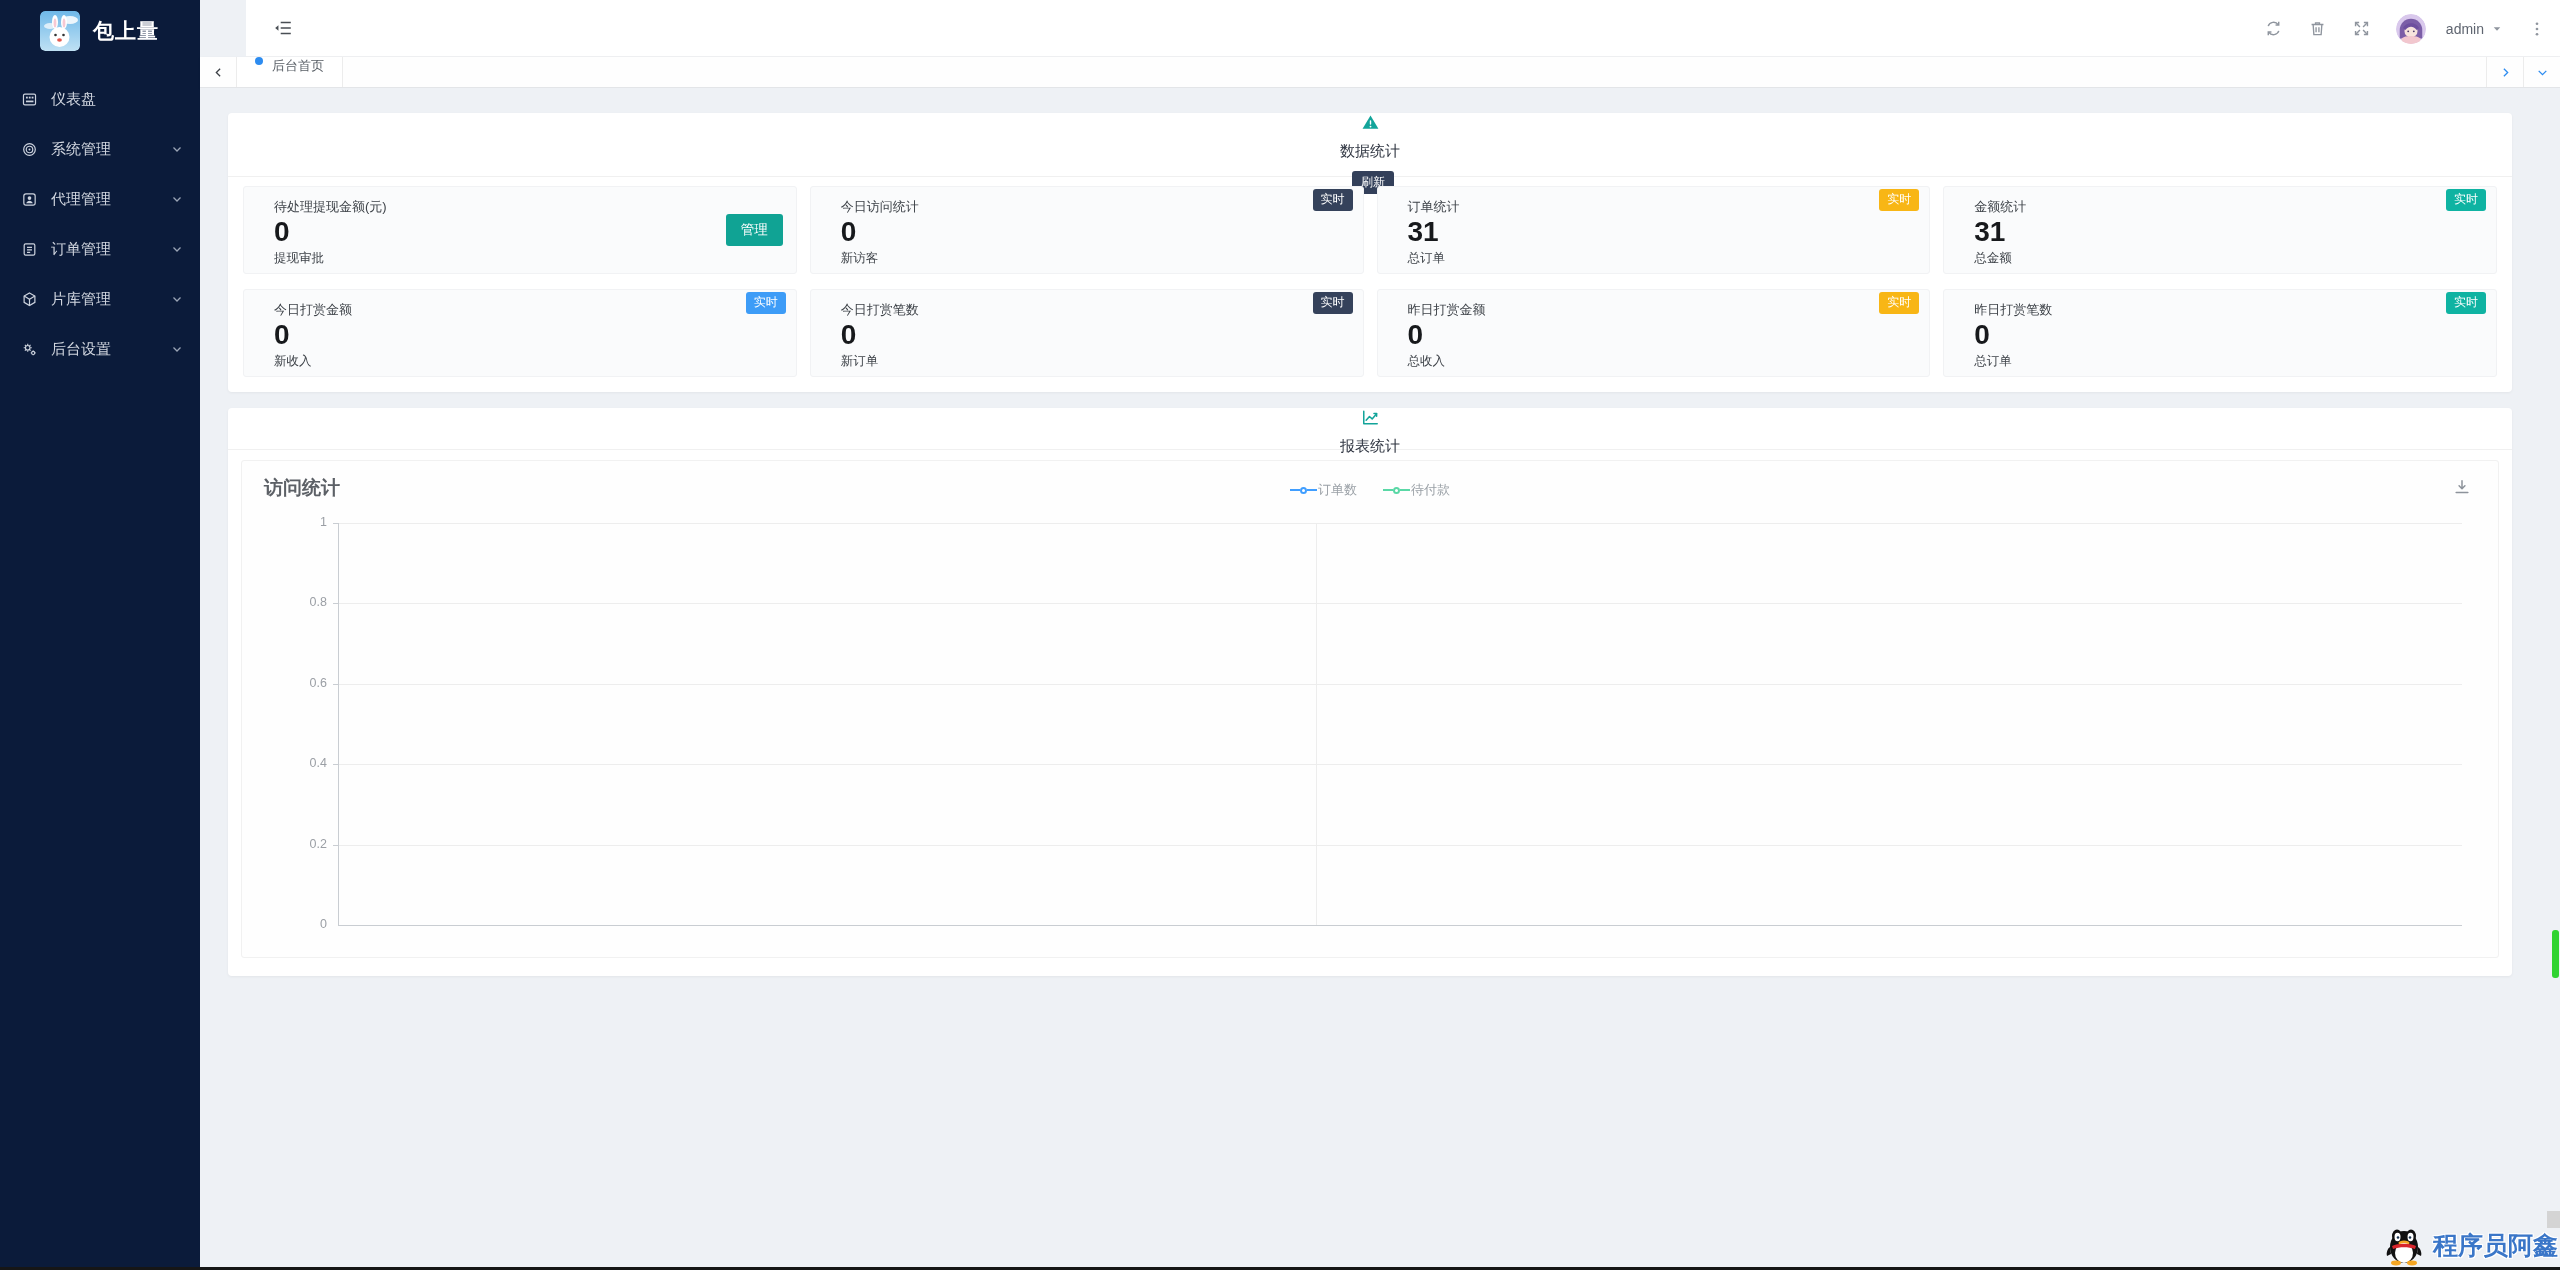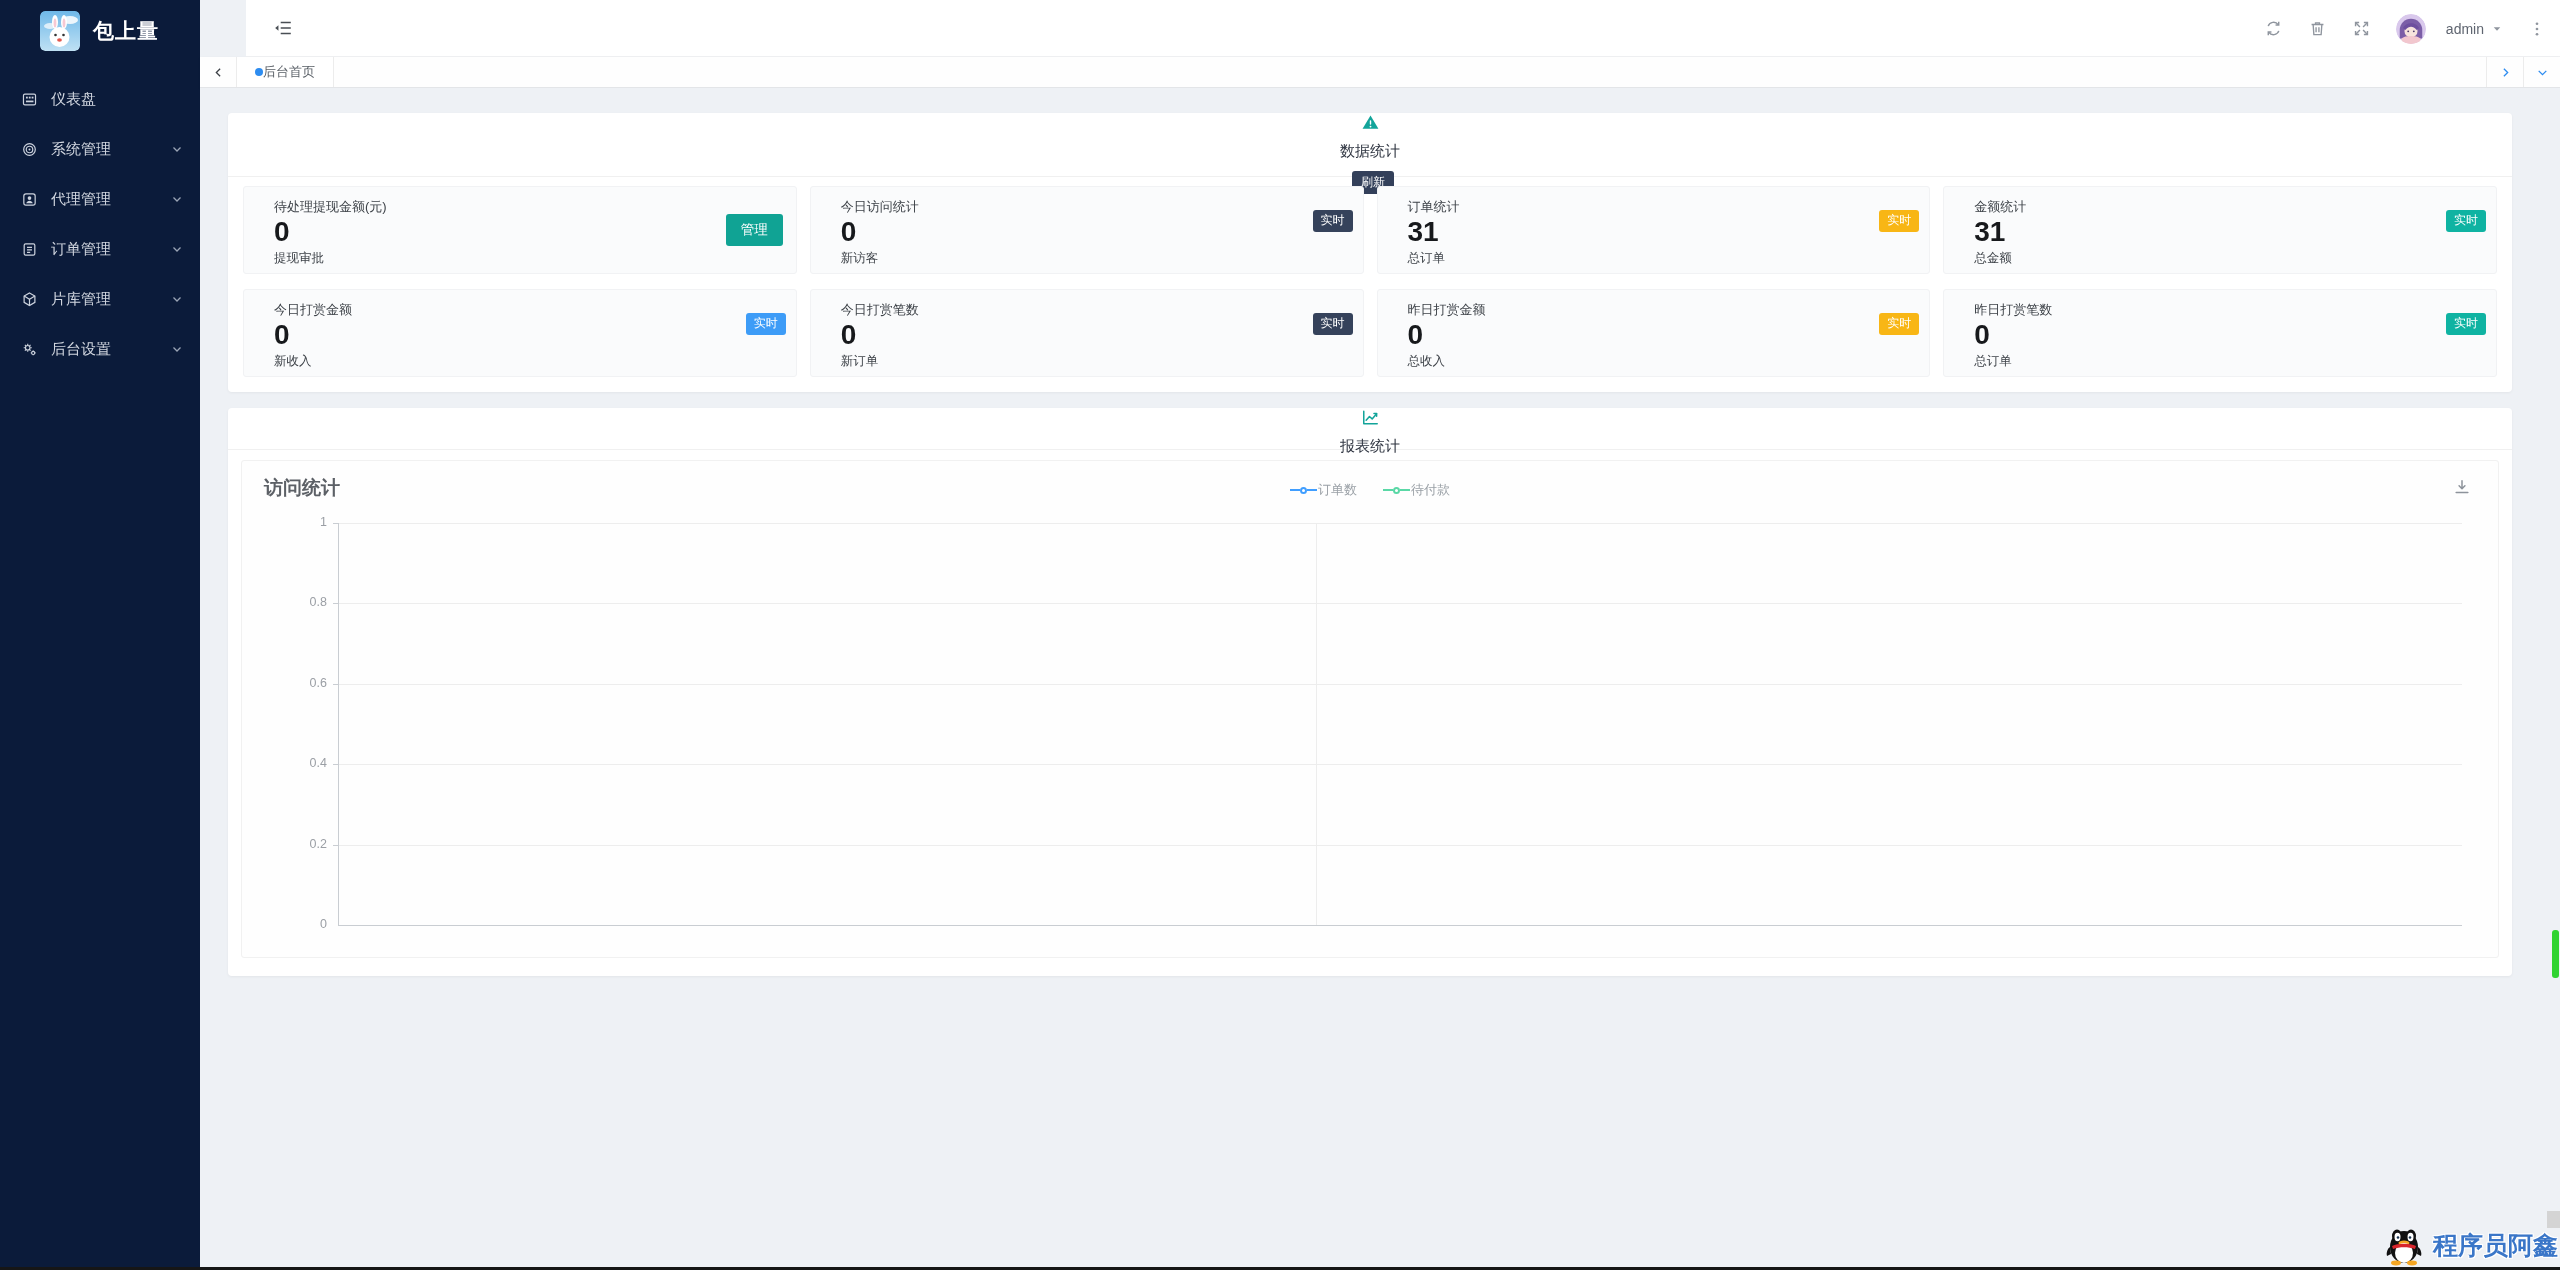--- a/index.html
+++ b/index.html
@@ -29,40 +29,40 @@
   .username { font-size:14px; color:#5f6570; }
   .caret { width:12px; height:12px; color:#8f959e; }
   .dots-icon { width:18px; height:18px; color:#8f959e; cursor:pointer; }
 
   
   .tabbar { position:absolute; left:200px; top:57px; right:0; height:31px; background:#fefefe; display:flex; align-items:stretch; border-bottom:1px solid #e3e5e8; box-shadow:0 1px 3px rgba(0,0,0,.05); }
   .tb-cell { width:37px; display:flex; align-items:center; justify-content:center; cursor:pointer; }
   .tb-cell.left { border-right:1px solid #ececec; color:#3c4046; }
   .tb-cell.right { border-left:1px solid #ececec; color:#2d8cf0; }
   .tb-cell svg { width:13px; height:13px; }
-  .tab { display:flex; align-items:center; padding:0 18px; border-right:1px solid #ececec; font-size:13px; color:#595f66; cursor:pointer; background:#fff; }
+  .tab { display:flex; gap:9px; padding:0 18px; border-right:1px solid #ececec; font-size:13px; color:#595f66; cursor:pointer; background:#fff; }
   .tab-dot { width:8px; height:8px; border-radius:50%; background:#2d8cf0; }
   .tb-spacer { flex:1; }
 
   
   .main { position:absolute; left:200px; top:88px; right:0; bottom:0; background:#eef1f5; padding:25px 48px 0 28px; }
   .panel { background:#fff; border-radius:4px; box-shadow:0 1px 3px rgba(0,0,0,.05); }
   .panel-header { display:flex; align-items:center; gap:10px; padding:0 16px; height:64px; border-bottom:1px solid #f0f0f0;flex-direction:column; }
   .panel2 .panel-header { height:42px; }
   .ph-icon { width:19px; height:19px; }
   .ph-title { font-size:15px; color:#2e3440; }
   .refresh-badge { background:#33405a; color:#fff; font-size:12px; padding:3px 9px; border-radius:3px; margin-left:6px; cursor:pointer; }
 
   
   .cards { display:grid; grid-template-columns:repeat(4,1fr); gap:15px 13px; padding:9px 15px 15px; }
   .card { position:relative; background:#fafbfc; border:1px solid #f1f2f4; border-radius:3px; height:88px; padding:11px 30px; }
   .card-title { font-size:13px; color:#3d4248; }
   .card-value { font-size:28px; font-weight:700; color:#17191c; line-height:1.15; }
   .card-sub { font-size:12.5px; color:#3d4248; margin-top:2px; }
-  .badge { position:absolute; top:23px; right:10px; color:#fff; font-size:12px; padding:2px 8px 3px; border-radius:3px; }
+  .badge { position:absolute; top:2px; right:10px; color:#fff; font-size:12px; padding:2px 8px 3px; border-radius:3px; }
   .b-dark { background:#35425b; } .b-yellow { background:#f8b615; }
   .b-teal { background:#0fb3a2; } .b-blue { background:#3d9cf7; }
   .manage-btn { position:absolute; right:13px; top:50%; transform:translateY(-50%); background:#10a394; color:#fff; font-size:13.5px; padding:7px 15px; border-radius:3px; border:none; cursor:pointer; font-family:inherit; }
 
   
   .panel2 { margin-top:16px; height:568px; }
   .chart-card { position:relative; margin:10px 13px 0; height:498px; border:1px solid #f1f1f1; border-radius:3px; background:#fefefe; }
   .chart-title { position:absolute; left:22px; top:14px; font-size:19px; font-weight:700; color:#5c6066; }
   .legend { position:absolute; left:50%; top:20px; transform:translateX(-50%); display:flex; gap:26px; align-items:center; }
   .legend-item { display:flex; align-items:center; color:#9aa0a6; font-size:13px; cursor:pointer; }

